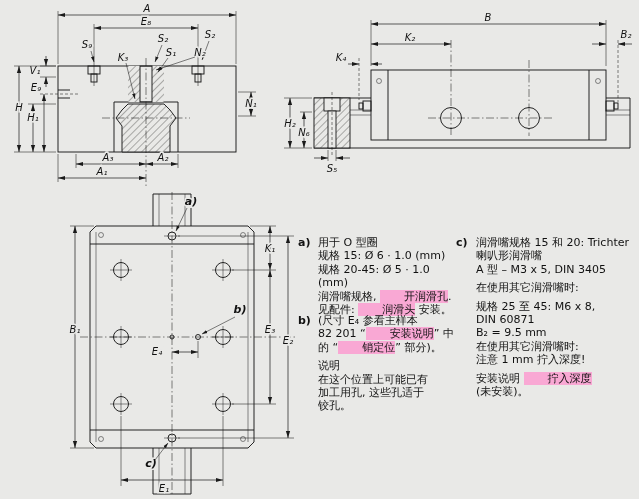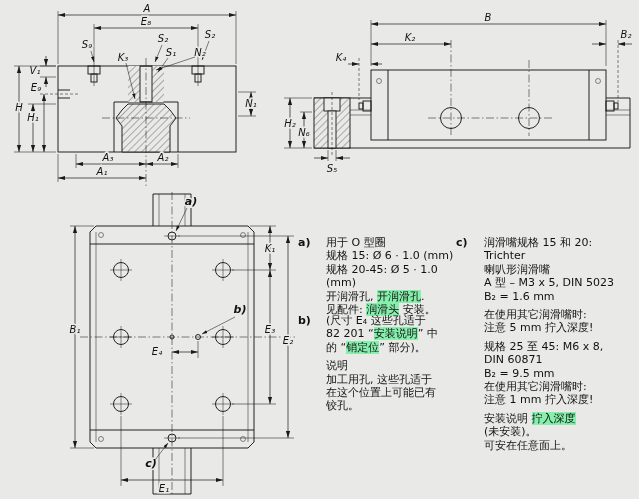--- a/index.html
+++ b/index.html
@@ -29,23 +29,23 @@
   svg text.callout {
     font-family:"DejaVu Sans", sans-serif;
     font-size:11px; font-weight:bold; font-style:italic; fill:#111;
     text-anchor:middle;
     paint-order:stroke; stroke:#e9e9e7; stroke-width:3px;
   }
 
   
   .note { position:absolute; font-size:11px; line-height:13.4px; color:#111; }
   .note-tag { position:absolute; left:0; top:0; font-weight:bold; }
-  .note-body { margin-left:28px; }
+  .note-body { margin-left:20px; }
   .note-line.gap { margin-top:5px; }
-  .hl { background:#86efac; }
+  .hl { background:#f9a8d4;padding-left:24px; }
 </style>
 </head>
 <body>
 
 <div class="canvas">
 
   <svg style="left:6px; top:4px;" width="264" height="190" viewBox="0 0 264 190">
     <defs>
       <marker id="arwF" viewBox="0 0 10 10" refX="10" refY="5" markerWidth="10" markerHeight="10" orient="auto-start-reverse">
         <path d="M0,2 L10,5 L0,8 Z" fill="#1a1a1a"></path>
@@ -342,49 +342,46 @@
       <line class="ext" x1="91" y1="270" x2="104" y2="253" marker-end="url(#arwT)"></line>
     </g>
   </svg>
 
   <div class="note" style="left:298px; top:236px; width:162px;">
       <span class="note-tag">a)</span>
       <div class="note-body">
         <div class="note-line"><span>用于 O 型圈</span></div>
         <div class="note-line"><span>规格 15: Ø 6 · 1.0 (mm)</span></div>
         <div class="note-line"><span>规格 20-45: Ø 5 · 1.0 (mm)</span></div>
-        <div class="note-line"><span>开润滑孔, </span><span class="hl">开润滑孔</span><span>.</span></div>
+        <div class="note-line"><span>润滑嘴规格, </span><span class="hl">开润滑孔</span><span>.</span></div>
         <div class="note-line"><span>见配件: </span><span class="hl">润滑头</span><span> 安装。</span></div>
       </div>
     </div>
   <div class="note" style="left:298px; top:314px; width:162px;">
       <span class="note-tag">b)</span>
       <div class="note-body">
-        <div class="note-line"><span>(尺寸 E₄ 这些孔适于</span></div>
+        <div class="note-line"><span>(尺寸 E₄ 参看主样本</span></div>
         <div class="note-line"><span>82 201 “</span><span class="hl">安装说明</span><span>” 中</span></div>
         <div class="note-line"><span>的 “</span><span class="hl">销定位</span><span>” 部分)。</span></div>
         <div class="note-line gap"><span>说明</span></div>
+        <div class="note-line"><span>在这个位置上可能已有</span></div>
         <div class="note-line"><span>加工用孔, 这些孔适于</span></div>
-        <div class="note-line"><span>在这个位置上可能已有</span></div>
         <div class="note-line"><span>铰孔。</span></div>
       </div>
     </div>
   <div class="note" style="left:456px; top:236px; width:180px;">
       <span class="note-tag">c)</span>
       <div class="note-body">
         <div class="note-line"><span>润滑嘴规格 15 和 20: Trichter</span></div>
         <div class="note-line"><span>喇叭形润滑嘴</span></div>
-        <div class="note-line"><span>A 型 – M3 x 5, DIN 5023</span></div>
-        <div class="note-line"><span>B₂ = 1.6 mm</span></div>
+        <div class="note-line"><span>A 型 – M3 x 5, DIN 3405</span></div>
         <div class="note-line gap"><span>在使用其它润滑嘴时:</span></div>
-        <div class="note-line"><span>注意 5 mm 拧入深度!</span></div>
         <div class="note-line gap"><span>规格 25 至 45: M6 x 8,</span></div>
         <div class="note-line"><span>DIN 60871</span></div>
         <div class="note-line"><span>B₂ = 9.5 mm</span></div>
         <div class="note-line"><span>在使用其它润滑嘴时:</span></div>
         <div class="note-line"><span>注意 1 mm 拧入深度!</span></div>
         <div class="note-line gap"><span>安装说明 </span><span class="hl">拧入深度</span></div>
         <div class="note-line"><span>(未安装)。</span></div>
-        <div class="note-line"><span>可安在任意面上。</span></div>
       </div>
     </div>
 
 </div>
 
 </body></html>

